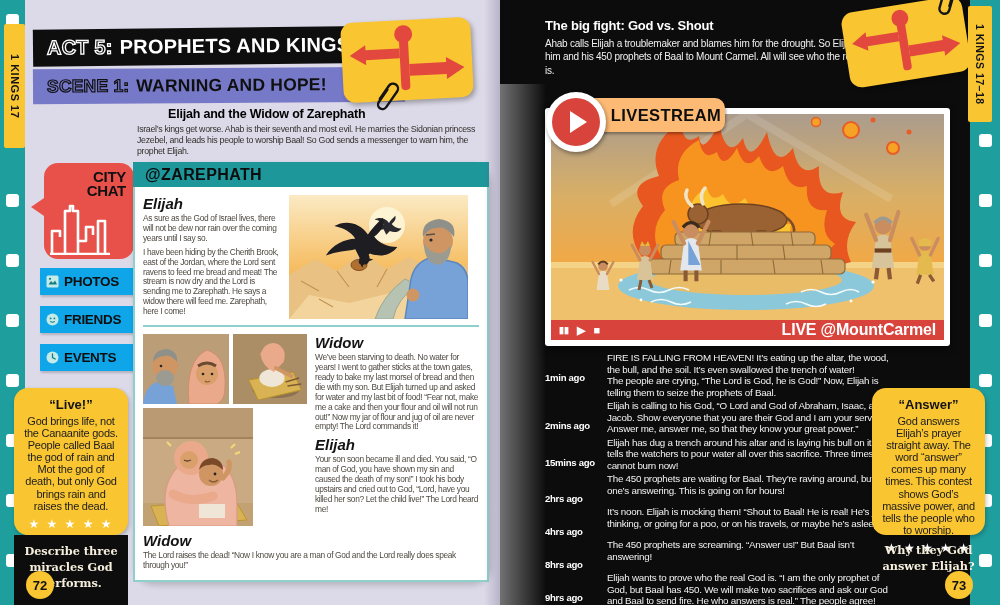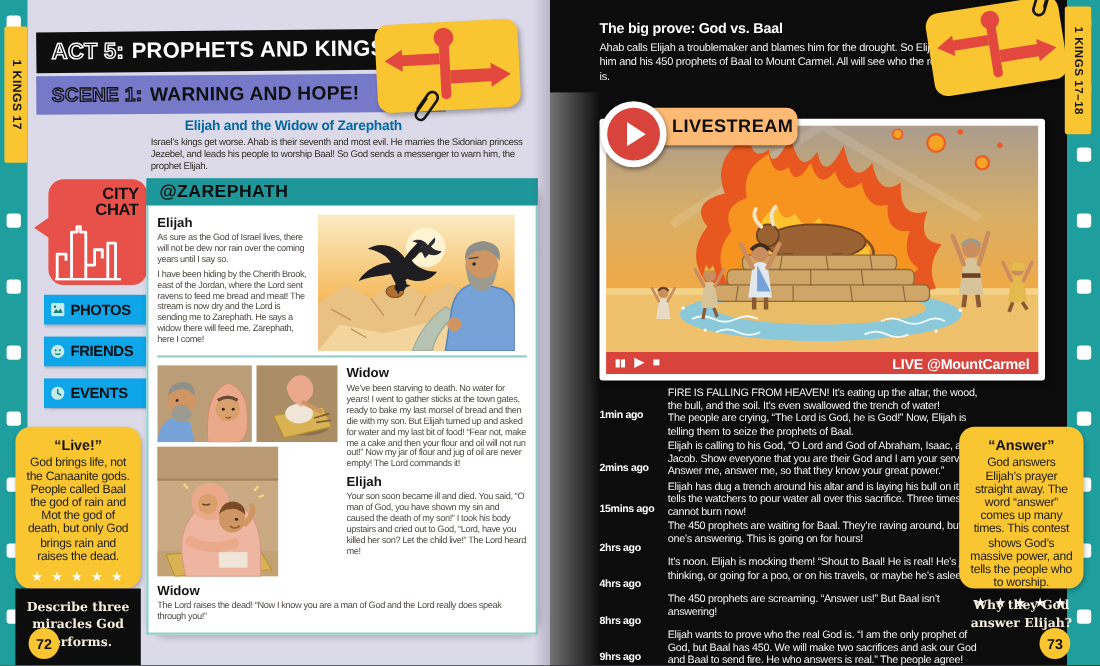--- a/index.html
+++ b/index.html
@@ -31,39 +31,39 @@
     display:flex;align-items:center;padding-left:14px;box-sizing:border-box;transform:rotate(-.4deg);
     font-weight:800;font-size:17.5px;color:#101010;letter-spacing:.2px;white-space:nowrap;}
   .scene-banner .outl{color:transparent;-webkit-text-stroke:1.2px #101010;margin-right:7px;}
   
   .sticker{position:absolute;background:#f9c531;border-radius:12px;box-shadow:2px 3px 5px rgba(0,0,0,.3);}
   .sticker-left{left:342px;top:20px;width:130px;height:80px;transform:rotate(-3deg);}
   .sticker-right{left:345px;top:4px;width:122px;height:76px;transform:rotate(-9deg);}
   .clip{position:absolute;}
   
   .intro-h{position:absolute;left:137px;top:107px;font-weight:800;font-size:12.5px;
-    letter-spacing:-.2px;color:#0369a1;padding-left:31px;}
+    letter-spacing:-.2px;color:#000000;padding-left:31px;}
   .intro-b{position:absolute;left:137px;top:124px;width:352px;font-size:8.8px;line-height:11px;
     letter-spacing:-.3px;color:#33302c;}
   
   .citychat{position:absolute;left:44px;top:163px;width:90px;height:96px;background:#e8514a;border-radius:14px;}
   .cc-tail{position:absolute;left:-13px;top:33px;width:0;height:0;border-top:11px solid transparent;
     border-bottom:11px solid transparent;border-right:16px solid #e8514a;}
   .cc-text{position:absolute;top:7px;right:8px;text-align:right;font-weight:800;font-size:15px;
     line-height:.95;color:#101010;letter-spacing:-.3px;}
   .cc-sky{position:absolute;left:5px;bottom:4px;}
   .chat-btn{position:absolute;left:40px;width:96px;height:27px;background:#0ea5e9;display:flex;
     align-items:center;gap:5px;padding-left:6px;box-sizing:border-box;box-shadow:1px 2px 2px rgba(0,0,0,.18);}
   .btn-label{font-weight:800;font-size:13.5px;letter-spacing:-.3px;color:#0e0e0e;}
   
   .feed-card{position:absolute;left:133px;top:162px;width:356px;box-shadow:2px 3px 6px rgba(0,0,0,.18);border-radius:19px;}
   .feed-banner{height:25px;background:#1e979a;color:#0d0d0d;font-weight:800;font-size:16px;
     letter-spacing:.4px;display:flex;align-items:center;padding-left:12px;}
   .feed-body{background:#fff;border:2px solid #8fd0cc;border-top:none;padding:8px 8px 9px;}
-  .post-author{font-weight:800;font-size:12px;margin:0 0 2px;color:#141414;}
+  .post-author{font-weight:800;font-size:15px;margin:0 0 2px;color:#141414;font-style:italic;}
   .post-p{font-size:8.4px;line-height:9.9px;letter-spacing:-.35px;color:#4f4a43;margin:0 0 4px;}
   .row1{display:flex;gap:6px;padding-bottom:4px;border-bottom:2px solid #8fd0cc;}
   .row1 .txt{width:140px;flex:none;}
   .img1{width:179px;height:124px;flex:none;}
   .row2{display:flex;gap:8px;margin-top:7px;}
   .imgcol{width:164px;flex:none;}
   .imgpair{display:flex;gap:4px;margin-bottom:4px;}
   .imgA{width:86px;height:70px;}
   .imgB{width:74px;height:70px;}
   .imgC{width:110px;height:118px;display:block;}
@@ -84,21 +84,21 @@
   
   .r-heading{position:absolute;left:45px;top:18px;font-weight:800;font-size:13px;color:#fff;letter-spacing:-.2px;}
   .r-intro{position:absolute;left:45px;top:37px;width:345px;font-size:10px;line-height:13.4px;
     letter-spacing:-.25px;color:#f0f0f0;}
   .video-frame{position:absolute;left:45px;top:108px;width:405px;height:238px;background:#fff;
     border-radius:3px;box-shadow:0 3px 7px rgba(0,0,0,.5);}
   .video-scene{position:absolute;left:6px;top:6px;width:393px;height:206px;overflow:hidden;}
   .video-bar{position:absolute;left:6px;right:6px;bottom:6px;height:20px;background:#d8433c;
     display:flex;align-items:center;padding:0 8px;gap:8px;box-sizing:border-box;}
   .vc{color:#fff;font-size:9px;font-weight:700;line-height:1;cursor:default;}
-  .live-tag{margin-left:auto;color:#fff;font-weight:800;font-size:13px;letter-spacing:-.2px;}
+  .live-tag{margin-left:auto;color:#fff;font-weight:800;font-size:16px;letter-spacing:-.2px;}
   .ls-banner{position:absolute;left:85px;top:98px;width:140px;height:34px;background:#fdba74;
     border-radius:10px;display:flex;align-items:center;justify-content:center;padding-left:22px;
     box-sizing:border-box;font-weight:800;font-size:16.5px;letter-spacing:.4px;color:#0e0e0e;
     box-shadow:1px 2px 3px rgba(0,0,0,.35);}
   .play-badge{position:absolute;left:46px;top:92px;width:60px;height:60px;background:#fff;border-radius:50%;
     display:flex;align-items:center;justify-content:center;box-shadow:1px 2px 4px rgba(0,0,0,.4);cursor:pointer;}
   .play-inner{width:48px;height:48px;background:#d8433c;border-radius:50%;display:flex;
     align-items:center;justify-content:center;}
   .play-tri{width:0;height:0;border-left:17px solid #fff;border-top:11px solid transparent;
     border-bottom:11px solid transparent;margin-left:5px;}
@@ -302,21 +302,21 @@
       <div class="q-text">Describe three miracles God performs.</div>
     </div>
     <div class="page-dot" style="left:26px;top:571px">72</div>
 
     <div class="fold-left"></div>
   </div>
 
   <div class="page page-right">
     <div class="fold-right"></div>
 
-    <div class="r-heading">The big prove: God vs. Baal</div>
+    <div class="r-heading">The big fight: God vs. Shout</div>
     <div class="r-intro">Ahab calls Elijah a troublemaker and blames him for the drought. So Elijah invites him and his 450 prophets of Baal to Mount Carmel. All will see who the real God is.</div>
 
     <div class="sticker sticker-right">
       <svg width="122" height="76" viewBox="0 0 130 80">
         <rect x="58" y="14" width="9" height="56" rx="4" fill="#e2483d"></rect>
         <circle cx="62.5" cy="14" r="9" fill="#e2483d"></circle>
         <path d="M58,28 L24,28 L24,23 L8,33 L24,43 L24,38 L58,38 Z" fill="#e2483d"></path>
         <path d="M67,44 L104,44 L104,39 L122,50 L104,61 L104,56 L67,56 Z" fill="#e2483d"></path>
       </svg>
       <svg class="clip" style="right:2px;top:-14px;transform:rotate(205deg)" width="24" height="34" viewBox="0 0 24 34">

